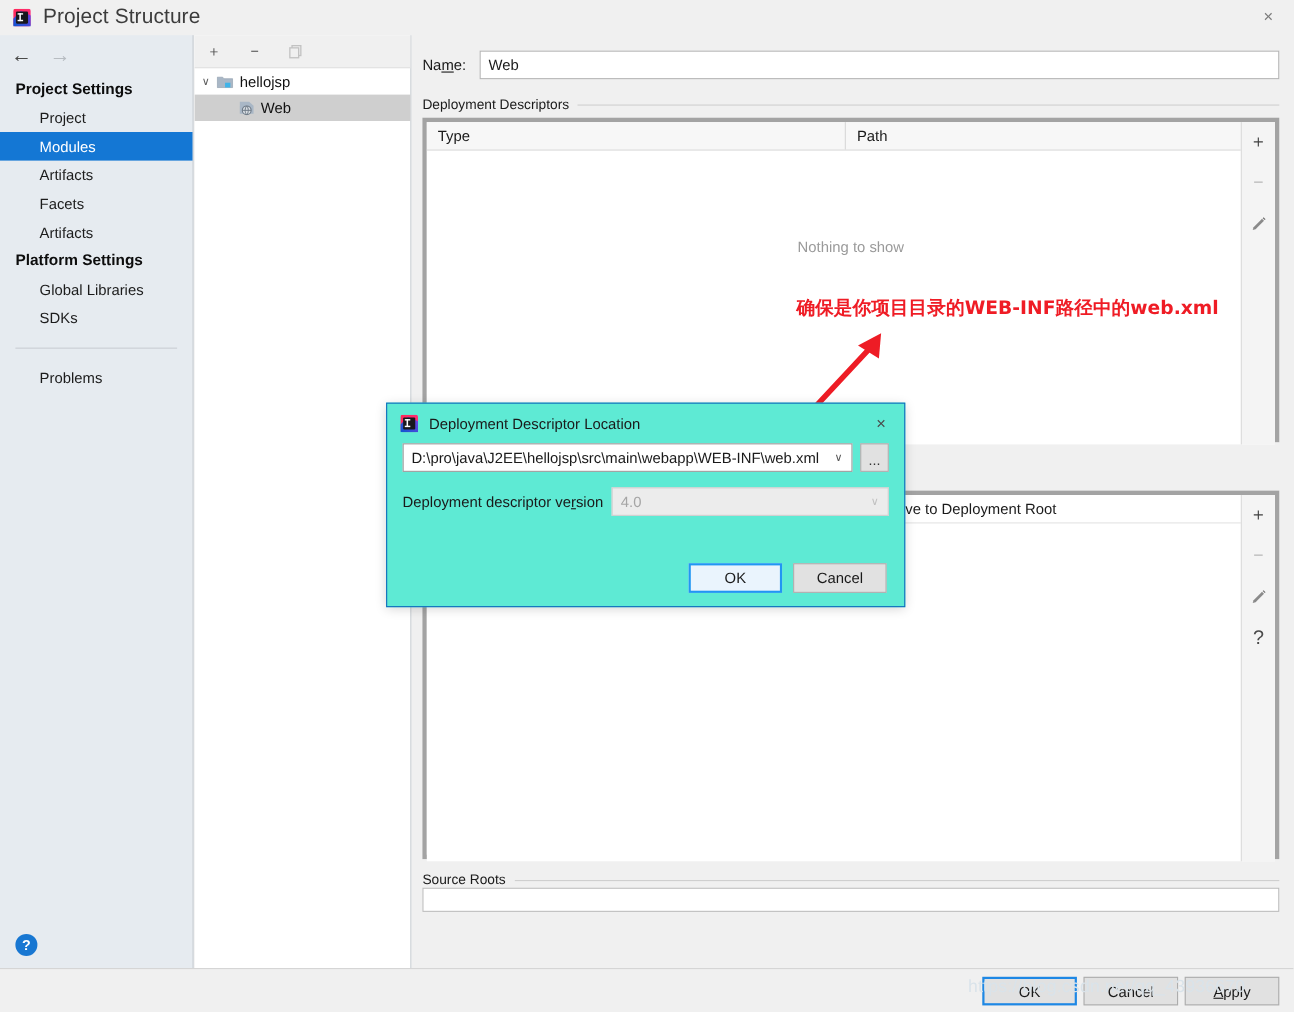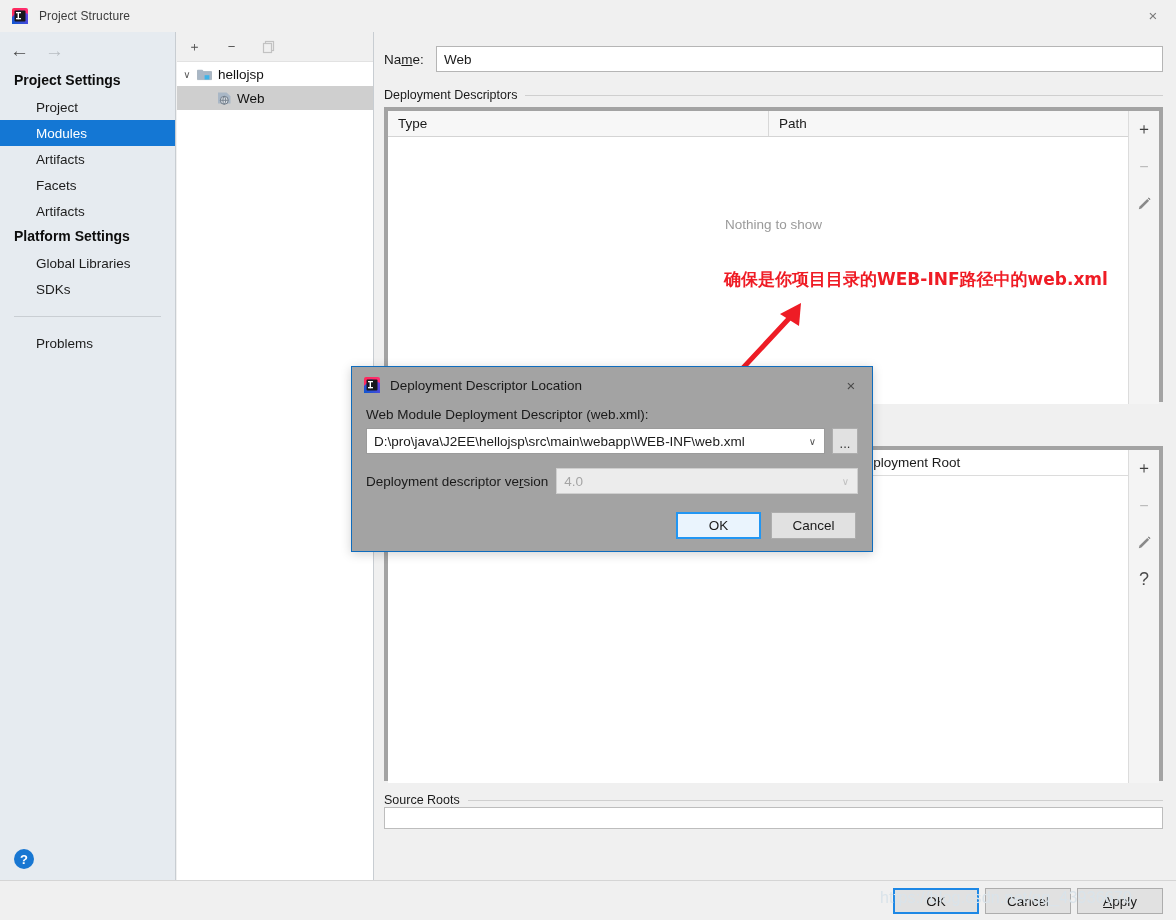--- a/index.html
+++ b/index.html
@@ -19,21 +19,21 @@
     position: absolute; left: 0; top: 0; width: 1176px; height: 32px;
     background: #f0f0f0;
     display: flex; align-items: center;
   }
   .titlebar .app-icon {
     width: 16px; height: 16px; margin-left: 12px; margin-right: 11px;
     position: relative; flex: none;
   }
   .ij-logo { width: 16px; height: 16px; display: block; }
   .titlebar .title-text {
-    font-size: 12px; color: #3c3c3c; letter-spacing: 0.1px;
+    font-size: 19px; color: #3c3c3c; letter-spacing: 0.1px;
   }
   .win-close {
     position: absolute; right: 0; top: 0; width: 46px; height: 30px;
     display: flex; align-items: center; justify-content: center;
     color: #7a7a7a; font-size: 15px; cursor: default;
   }
 
   
   .sidebar {
     position: absolute; left: 0; top: 32px; width: 176px; height: 848px;
@@ -177,22 +177,22 @@
   .red-note {
     position: absolute; left: 724px; top: 268px;
     font-size: 17px; font-weight: bold; color: #ef1c25;
     white-space: nowrap;
     font-family: "DejaVu Sans", "Liberation Sans", sans-serif;
   }
   .red-arrow { position: absolute; left: 700px; top: 295px; }
 
   
   .dlg {
-    position: absolute; left: 351px; top: 366px; width: 522px; height: 186px;
-    background: #a3a3a3; border: 1px solid #0f6cbd;
+    position: absolute; left: 351px; top: 366px; width: 472px; height: 186px;
+    background: #5eead4; border: 1px solid #0f6cbd;
     box-shadow: 0 2px 10px rgba(0,0,0,.18);
   }
   .dlg-title {
     height: 36px; display: flex; align-items: center; padding-left: 12px;
   }
   .dlg-title .ij-logo { width: 16px; height: 16px; margin-right: 10px; }
   .dlg-title .t { font-size: 13.5px; color: #1a1a1a; }
   .dlg-close {
     position: absolute; right: 4px; top: 4px; width: 34px; height: 28px;
     display: flex; align-items: center; justify-content: center;
@@ -411,21 +411,20 @@
           <rect x="2.5" y="2.5" width="11" height="11" rx="1" fill="#17171c"></rect>
           <rect x="4" y="4" width="5" height="1.3" fill="#fff"></rect>
           <rect x="5.6" y="4" width="1.4" height="7.2" fill="#fff"></rect>
           <rect x="4" y="10" width="5" height="1.3" fill="#fff"></rect>
         </svg>
       </span>
       <span class="t">Deployment Descriptor Location</span>
       <span class="dlg-close">×</span>
     </div>
 
-    <div class="dlg-label">Web Module Deployment Descriptor (web.xml):</div>
 
     <div class="dlg-row">
       <div class="combo">
         <span>D:\pro\java\J2EE\hellojsp\src\main\webapp\WEB-INF\web.xml</span>
         <span class="caret">∨</span>
       </div>
       <div class="browse-btn">...</div>
     </div>
 
     <div class="ver-row">

